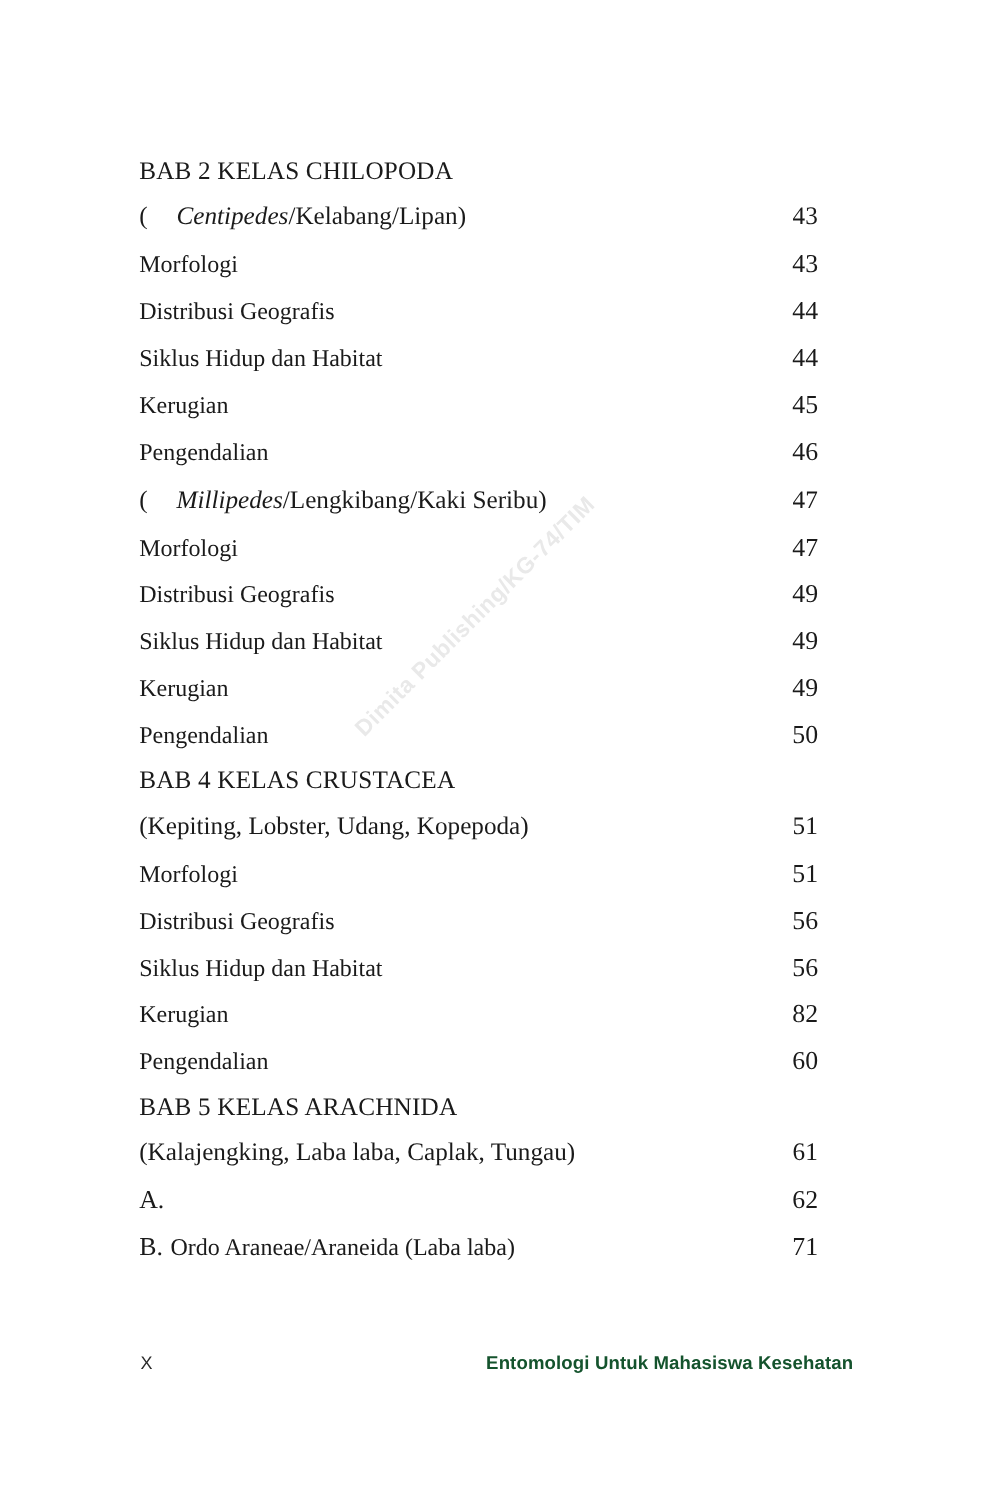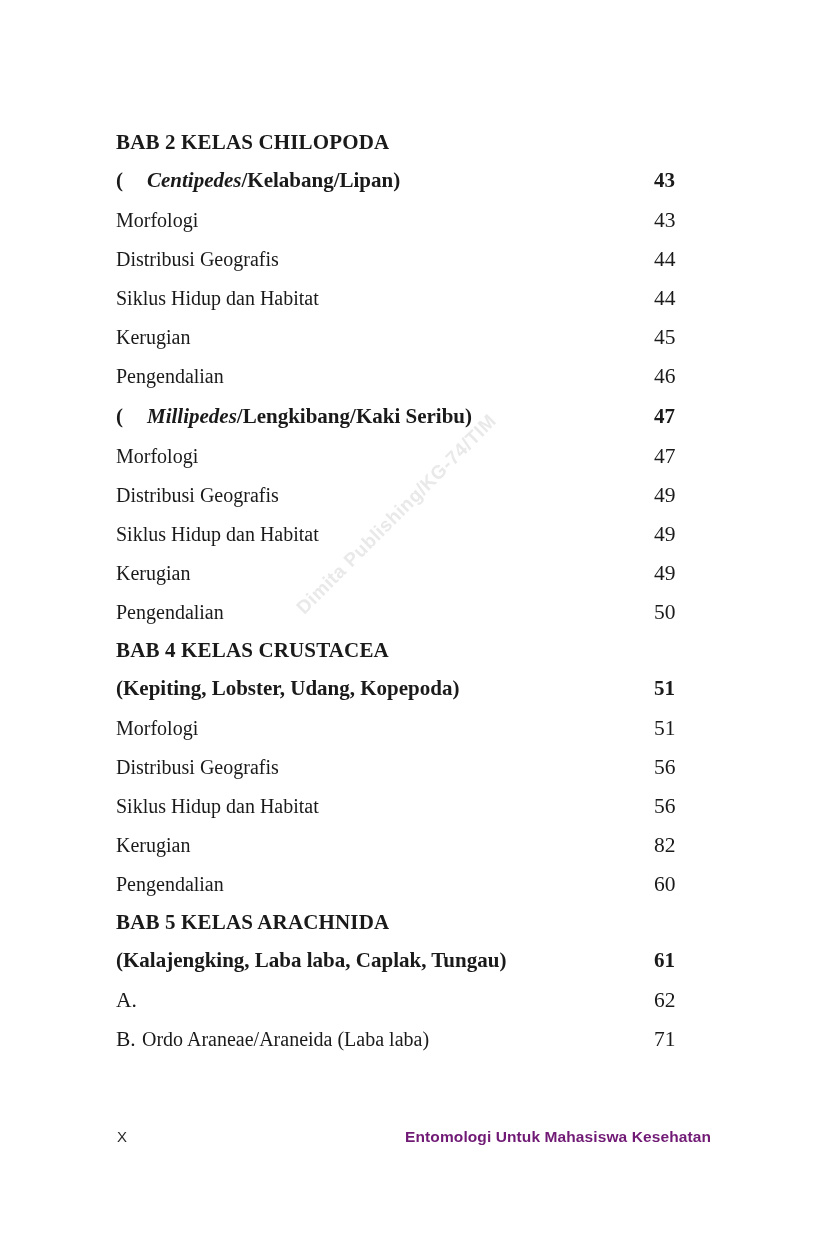--- a/index.html
+++ b/index.html
@@ -71,27 +71,27 @@
     color: #3a3a3a;
     display: block;
     position: relative;
     top: -0.06em;
   }
 
   .entry .pageno {
     flex: 0 0 auto;
     font-size: 21.5px;
     min-width: 34px;
-    text-align: left;
+    text-align: center;
   }
 
   
   .entry.head .label,
   .entry.head .pageno {
-    font-weight: 700;
+    font-weight: 400;
     font-size: 21px;
   }
   .entry.head.title-only {
     height: 36px;
     line-height: 36px;
   }
   .entry.head.title-only .label {
     letter-spacing: 0.15px;
   }
   .entry.head .label .ital {
@@ -128,21 +128,21 @@
     top: 0;
     font-size: 15px;
     color: #2b2b2b;
   }
   .footer .runninghead {
     position: absolute;
     right: 116px;
     top: 0;
     font-size: 15.5px;
     font-weight: 600;
-    color: #701a75;
+    color: #14532d;
     letter-spacing: 0.1px;
   }
 </style>
 </head>
 <body>
 
 <div class="page">
 
   <div class="watermark">Dimita Publishing/KG-74/TIM</div>
 

